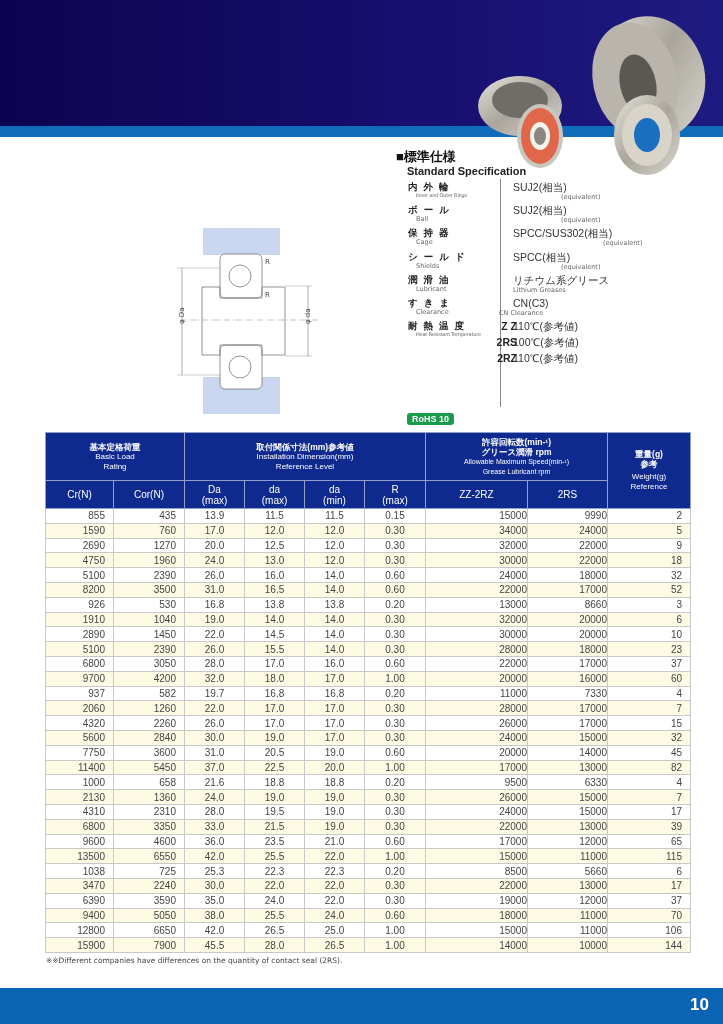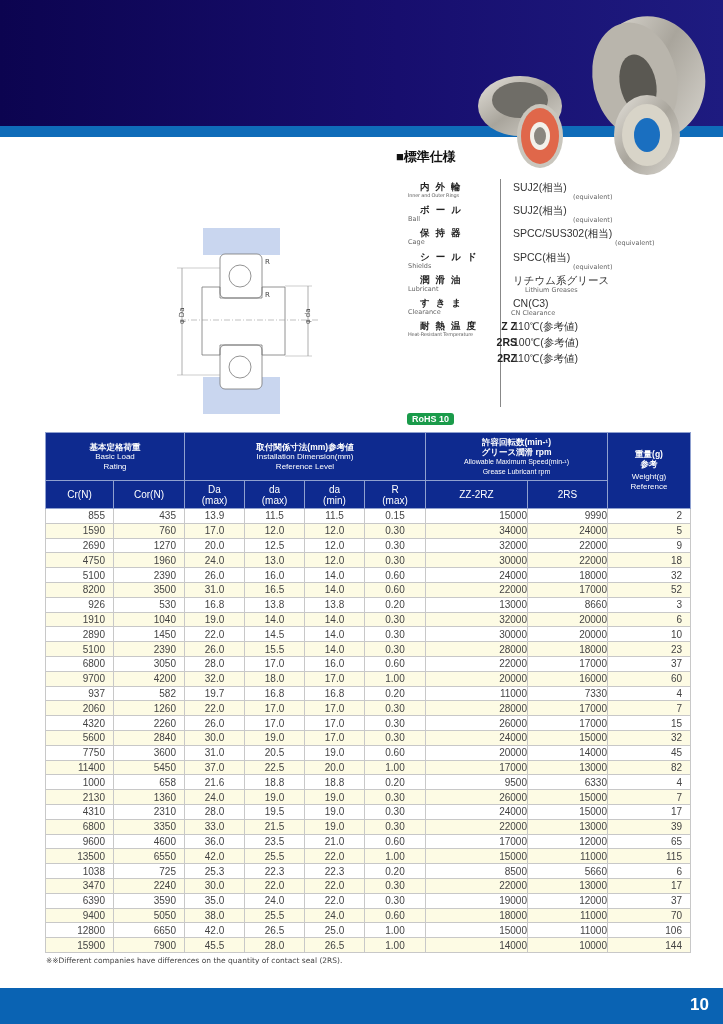--- a/index.html
+++ b/index.html
@@ -7,25 +7,25 @@
   .banner { position:absolute; left:0; top:0; width:723px; height:126px; background:linear-gradient(90deg,#0c0450 0%,#170e6e 55%,#1e1b80 100%); }
   .banner-stripe { position:absolute; left:0; top:126px; width:723px; height:11px; background:#0f6cb9; }
   .footer { position:absolute; left:0; top:988px; width:723px; height:36px; background:#0a63b3; }
   .page-num { position:absolute; right:14px; top:995px; font-family:"Liberation Sans",sans-serif; font-weight:bold; font-size:17px; color:#fff; }
   .bearing-art { position:absolute; left:470px; top:8px; width:253px; height:172px; }
   .spec { position:absolute; left:396px; top:149px; width:300px; }
   .spec-title { font-family:"Liberation Sans",sans-serif; font-weight:bold; font-size:13px; color:#111; line-height:15px; }
   .spec-sub { font-family:"Liberation Sans",sans-serif; font-weight:bold; font-size:11px; color:#222; margin-left:11px; line-height:14px; }
   .spec-rows { position:absolute; left:12px; top:32px; width:290px; }
   .spec-row { position:relative; height:23.2px; }
-  .spec-jp { position:absolute; left:12px; top:0; font-size:9.5px; font-weight:bold; letter-spacing:6px; color:#222; white-space:nowrap; }
-  .spec-en { position:absolute; left:0; top:11px; font-size:6.5px; color:#666; white-space:nowrap; }
+  .spec-jp { position:absolute; left:0; top:0; font-size:9.5px; font-weight:bold; letter-spacing:6px; color:#222; white-space:nowrap; }
+  .spec-en { position:absolute; left:8px; top:11px; font-size:6.5px; color:#666; white-space:nowrap; }
   .spec-type { position:absolute; left:84px; top:0; font-family:"Liberation Sans",sans-serif; font-size:10.5px; font-weight:bold; color:#222; width:25px; text-align:right; }
   .spec-val { position:absolute; left:105px; top:0; font-family:"Liberation Sans",sans-serif; font-size:10.5px; color:#333; white-space:nowrap; }
-  .spec-note { position:absolute; top:12px; font-size:6.5px; color:#666; white-space:nowrap;margin-left:12px; }
+  .spec-note { position:absolute; top:12px; font-size:6.5px; color:#666; white-space:nowrap; }
   .spec-divider { position:absolute; left:104px; top:30px; width:1px; height:228px; background:#888; }
   .rohs { position:absolute; left:407px; top:413px; background:#1a9b4a; color:#fff; font-family:"Liberation Sans",sans-serif; font-weight:bold; font-size:9px; padding:1px 5px; border-radius:3px;text-align:center; }
   .drawing { position:absolute; left:160px; top:220px; width:170px; height:200px; }
   table.spec-table { position:absolute; left:45px; top:432px; border-collapse:collapse; font-family:"Liberation Sans",sans-serif; table-layout:fixed; }
   .spec-table th { background:#0e2a8f; color:#fff; font-weight:normal; border:1px solid #8fa0cf; font-size:8px; line-height:10px; padding:0; text-align:center; }
   .spec-table th .jp { font-weight:bold; font-size:8.5px; }
   .spec-table th.h2 { font-size:10px; line-height:11px; }
   .spec-table td { border:1px solid #c8c8c8; border-top:1px solid #b5b5b5; font-size:10px; color:#444; height:13.8px; padding:0 8px 0 0; text-align:right; line-height:13px; }
   .spec-table tr.alt td { background:#fdfbe4; }
   .spec-table td.c { text-align:center; padding:0; }
@@ -82,20 +82,21 @@
   <line x1="125" y1="66" x2="152" y2="66" stroke="#999" stroke-width="0.5"></line>
   <line x1="125" y1="136" x2="152" y2="136" stroke="#999" stroke-width="0.5"></line>
   <text x="18" y="110" font-size="7" fill="#444" transform="rotate(-90 18 104)">φ Da</text>
   <text x="144" y="110" font-size="7" fill="#444" transform="rotate(-90 144 104)">φ da</text>
   <text x="105" y="44" font-size="7" fill="#444">R</text>
   <text x="105" y="77" font-size="7" fill="#444">R</text>
 </svg>
 
 <div class="spec">
   <div class="spec-title">■標準仕様</div>
+  <div class="spec-sub">Standard Specification</div>
   <div class="spec-divider"></div>
   <div class="spec-rows" id="spec-rows">
       <div class="spec-row">
         <div class="spec-jp">内外輪</div>
         <div class="spec-en" style="font-size:5px;letter-spacing:-0.2px">Inner and Outer Rings</div>
         <div class="spec-type"></div>
         <div class="spec-val">SUJ2(相当)</div>
         <div class="spec-note" style="left:153px">(equivalent)</div>
       </div>
       <div class="spec-row">

